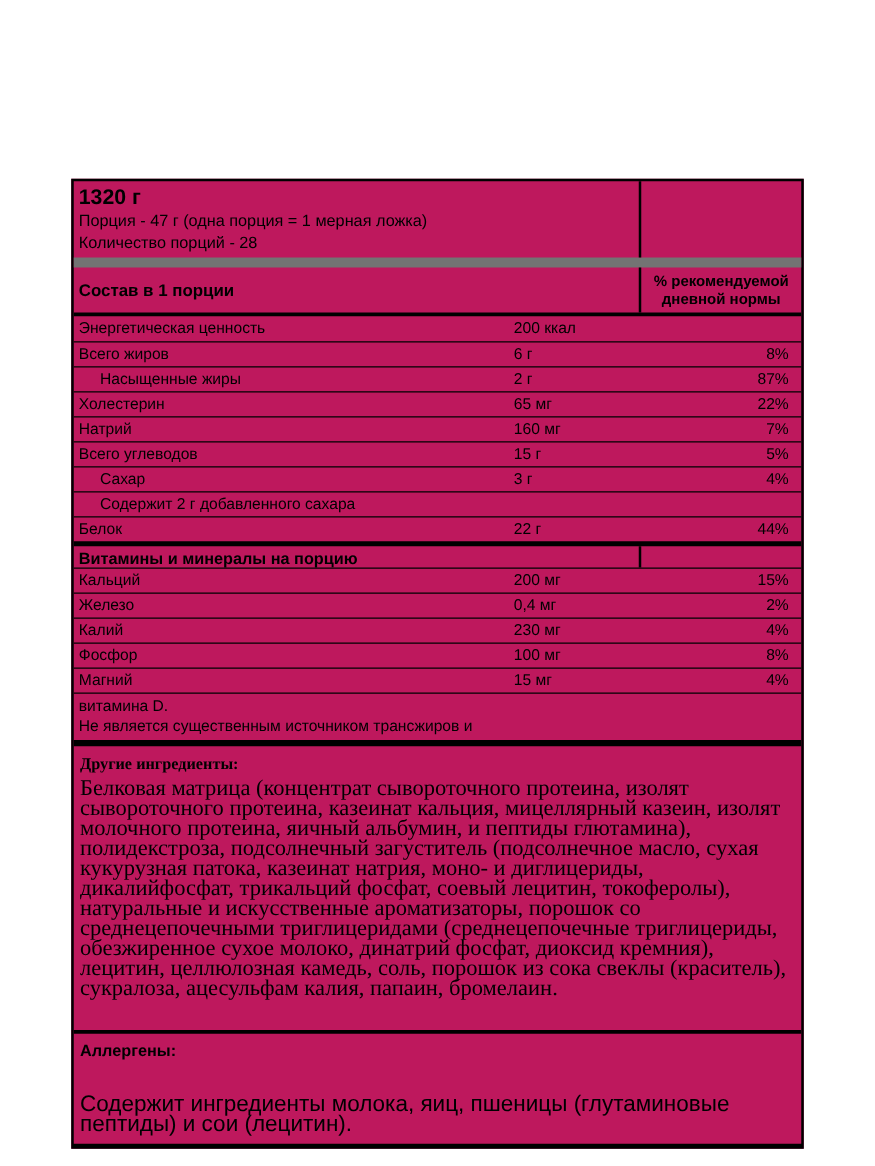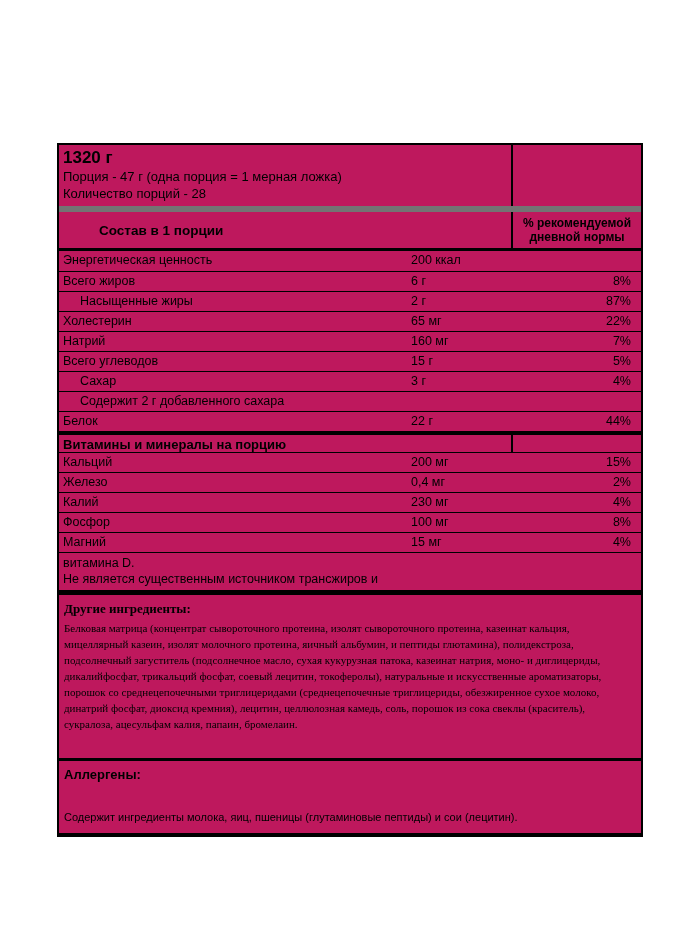--- a/index.html
+++ b/index.html
@@ -13,21 +13,21 @@
   }
 
   
   .header-block { display:flex; }
   .header-left { flex:1; padding:2px 4px 4px 4px; }
   .weight { font-size:17px; font-weight:bold; line-height:21px; }
   .hline { font-size:13px; line-height:17px; }
   .header-right { width:130px; border-left:2px solid #000; }
 
   
-  .col-header { display:flex; border-top:6px solid #737373; border-bottom:3px solid #000;padding-left:36px; }
+  .col-header { display:flex; border-top:8px solid #737373; border-bottom:3px solid #000; }
   .col-header-left { flex:1; display:flex; align-items:center; padding:4px; font-size:13.5px; font-weight:bold; }
   .col-header-right { width:130px; border-left:2px solid #000; font-size:12px; font-weight:bold;
     text-align:center; padding:4px 2px; line-height:14px; display:flex; align-items:center; justify-content:center; }
 
   
   .row { display:flex; height:20px; line-height:19px; font-size:12.5px; border-top:1px solid #000; }
   .rows > .row:first-child { border-top:none; }
   .rlabel { flex:1; padding-left:4px; white-space:nowrap; overflow:hidden; }
   .row.indent .rlabel { padding-left:21px; }
   .rvalue { width:140px; }
@@ -39,21 +39,21 @@
   .section-bar .sb-right { width:130px; border-left:2px solid #000; }
 
   .minerals > .row:first-child { border-top:1px solid #000; }
 
   
   .footnote { border-top:1px solid #000; padding:2px 4px 3px 4px; font-size:12.5px; line-height:16px; }
 
   
   .ingredients { border-top:5px solid #000; padding:5px 5px 26px 5px;font-family:Liberation Serif, serif; }
   .sec-title { font-size:13px; font-weight:bold; line-height:17px; margin-bottom:3px; }
-  .sec-text { font-size:11px; line-height:16px; }
+  .sec-text { font-size:18px; line-height:16px; }
 
   
   .allergens { border-top:3px solid #000; padding:5px 5px 8px 5px; }
   .allergens .sec-text { margin-top:26px; }
 </style>
 </head>
 <body>
 
 <div class="page">
   <div class="label">

